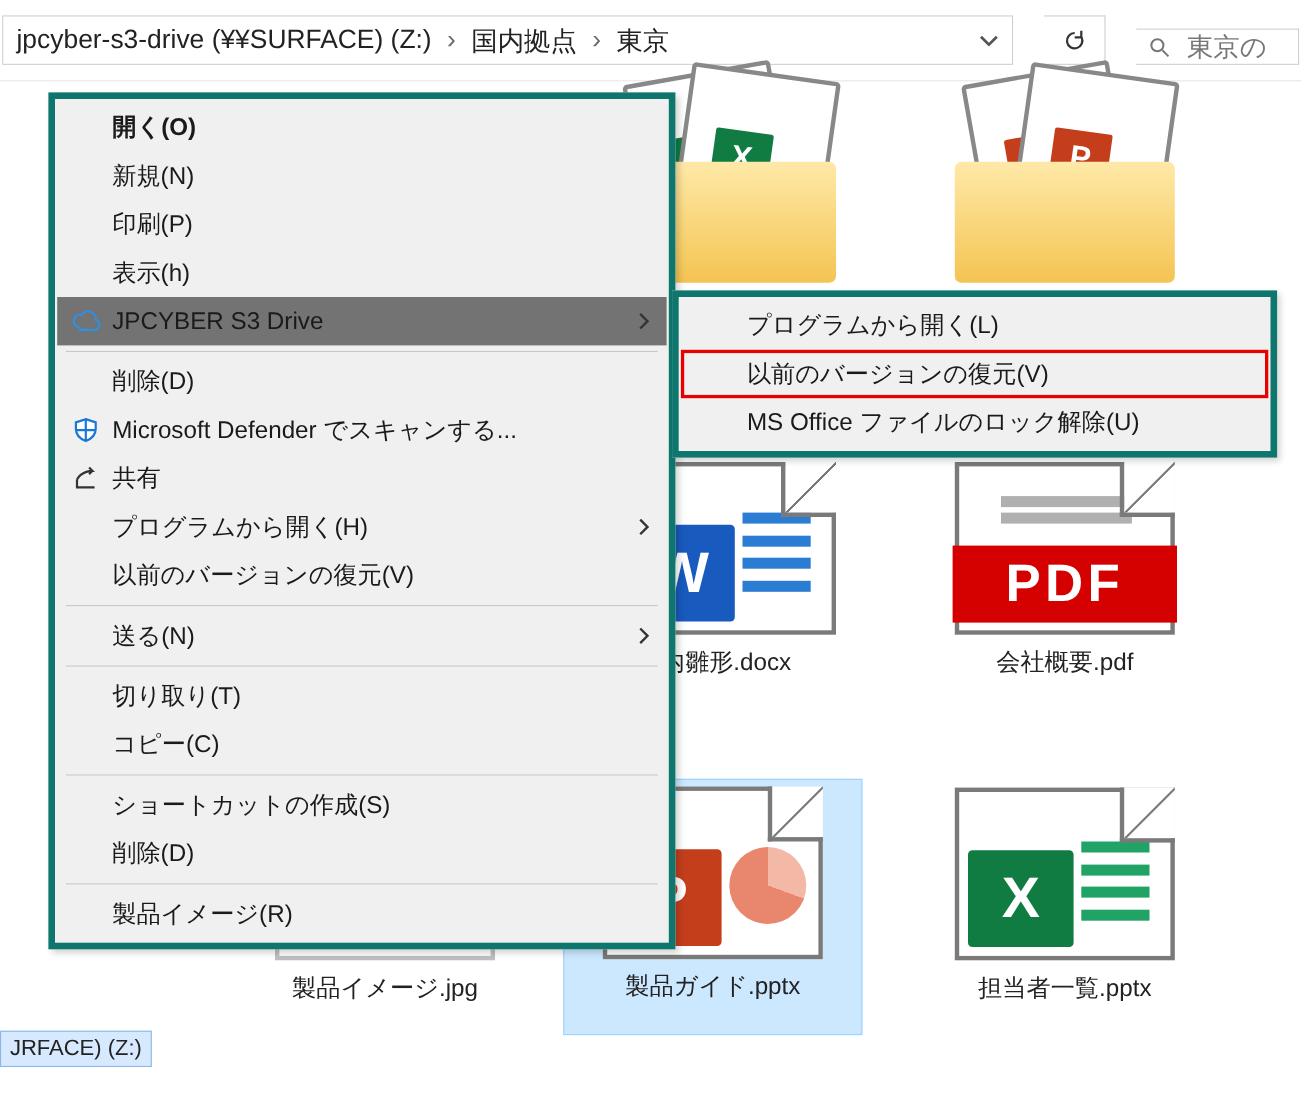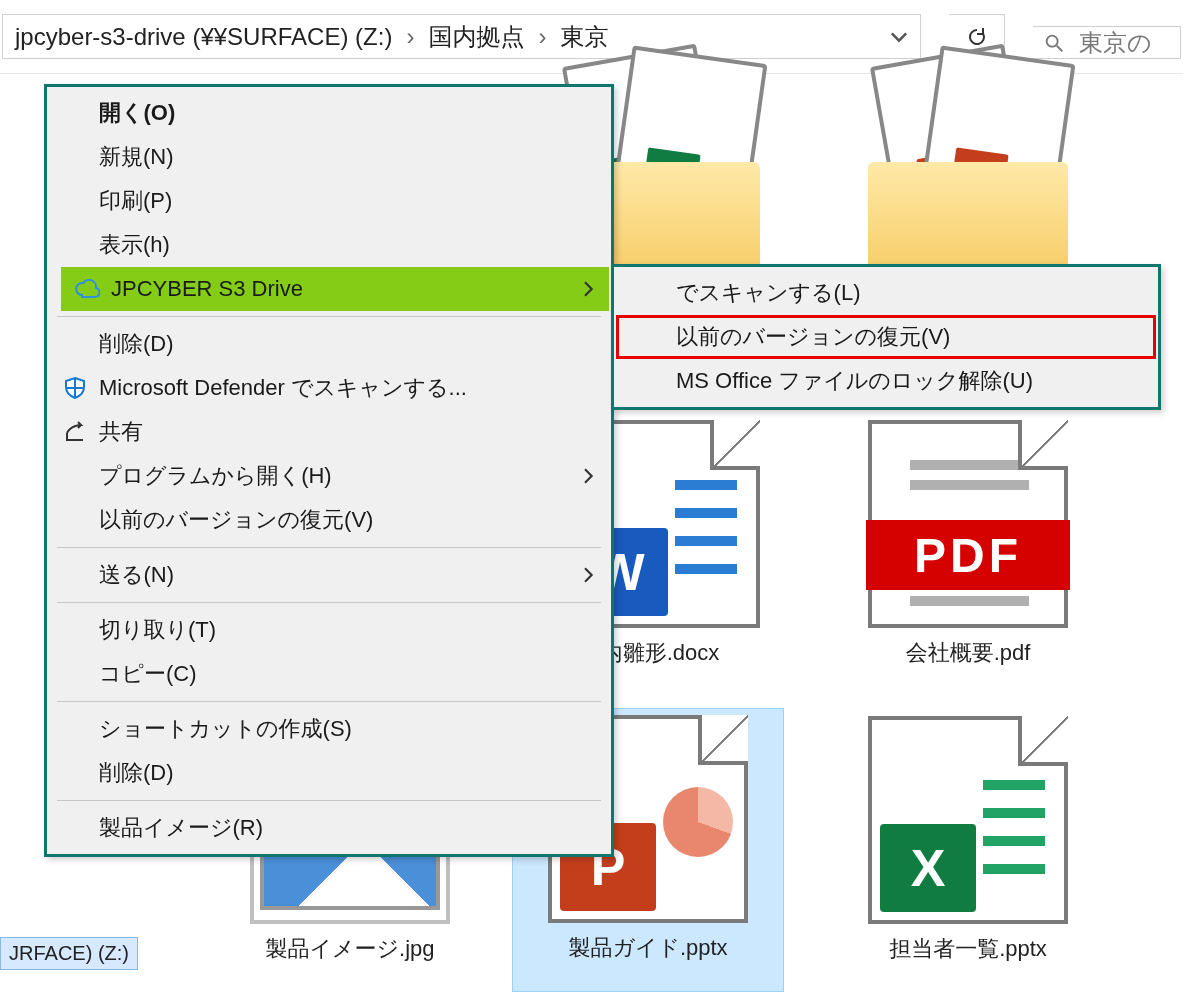--- a/index.html
+++ b/index.html
@@ -12,21 +12,21 @@
   .addrbox .crumb { padding:0 4px; }
   .addrbox .sep { color:#6a6a6a; padding:0 10px; }
   .addrbox .spacer { flex:1; }
   .chev-btn { width:30px; display:flex; align-items:center; justify-content:center; color:#444; }
   .refresh { width:56px; border:1px solid #d0d0d0; border-left:none; margin:14px 0; display:flex; align-items:center; justify-content:center; color:#333; }
   .searchbox { width:148px; border:1px solid #d0d0d0; border-left:none; margin:26px 2px 14px 0; display:flex; align-items:center; padding-left:10px; color:#777; font-size:24px; overflow:hidden; white-space:nowrap; }
   .searchbox .ico { margin-right:14px; color:#666; }
 
   
   .fileitem { position:absolute; width:260px; text-align:center; }
-  .fileitem .thumb { width:200px; height:208px; margin:0 auto 10px; position:relative; }
+  .fileitem .thumb { width:200px; height:157px; margin:0 auto 10px; position:relative; }
   .fileitem .label { font-size:22px; color:#222; }
   .selected { background:#cce8ff; border:1px solid #99d1ff; }
 
   
   .page { position:absolute; inset:0; border:4px solid #7a7a7a; background:#fff; }
   .page::after { content:""; position:absolute; top:-4px; right:-4px; width:46px; height:46px; background:linear-gradient(135deg,#fff 0 49%, #7a7a7a 50% 52%, #fff 53% 100%); border-left:4px solid #7a7a7a; border-bottom:4px solid #7a7a7a; }
   .page::before { content:""; position:absolute; top:-4px; right:-4px; width:46px; height:46px; background:#fff; }
 
   .lines span { position:absolute; left:20%; right:18%; height:10px; background:#b0b0b0; }
 
@@ -53,24 +53,24 @@
   .fan1,.fan2 { position:absolute; width:68%; height:84%; top:-22%; background:#fff; border:4px solid #888; border-radius:4px; }
   .fan1 { left:8%; transform:rotate(-10deg); }
   .fan2 { left:30%; transform:rotate(8deg); }
 
   .xlsx-fan .fan1,.xlsx-fan .fan2 { border-color:#888; }
 
   
   .navtip { position:absolute; left:0; bottom:34px; background:#d7e9ff; border:1px solid #8ab7e6; padding:4px 8px; font-size:20px; color:#222; }
 
   
-  .menu { position:absolute; background:#f0f0f0; border:3px solid #0f766e; box-shadow:3px 3px 6px rgba(0,0,0,.18); padding:4px 2px; }
+  .menu { position:absolute; background:#f0f0f0; border:6px solid #0f766e; box-shadow:3px 3px 6px rgba(0,0,0,.18); padding:4px 2px; }
   .menu .item { display:flex; align-items:center; height:44px; padding:0 22px 0 50px; font-size:22px; color:#1a1a1a; position:relative; white-space:nowrap; }
   .menu .item .lefticon { position:absolute; left:12px; width:28px; display:flex; justify-content:center; }
-  .menu .item.hover { background:#84cc16;margin-left:12px; }
+  .menu .item.hover { background:#737373; }
   .menu .item .arrow { position:absolute; right:14px; color:#333; }
   .menu .item.bold span.lbl { font-weight:700; }
   .menu hr { border:none; border-top:1px solid #c8c8c8; margin:5px 8px; }
 
   .submenu .item { padding-left:60px; padding-right:30px; }
   .submenu .item.hi { outline:3px solid #e60000; outline-offset:-3px; background:#f0f0f0; }
 
   
   svg { display:block; }
 </style>
@@ -283,21 +283,21 @@
       <span class="lbl">削除(D)</span>
     </div>
   <hr>
   <div class="item">
       <span class="lbl">製品イメージ(R)</span>
     </div>
 </div>
 
 <div class="menu submenu" style="left:611px; top:264px; width:550px;">
   <div class="item">
-      <span class="lbl">でスキャンする(L)</span>
+      <span class="lbl">プログラムから開く(L)</span>
     </div>
   <div class="item hi">
       <span class="lbl">以前のバージョンの復元(V)</span>
     </div>
   <div class="item">
       <span class="lbl">MS Office ファイルのロック解除(U)</span>
     </div>
 </div>
 
 </body></html>

